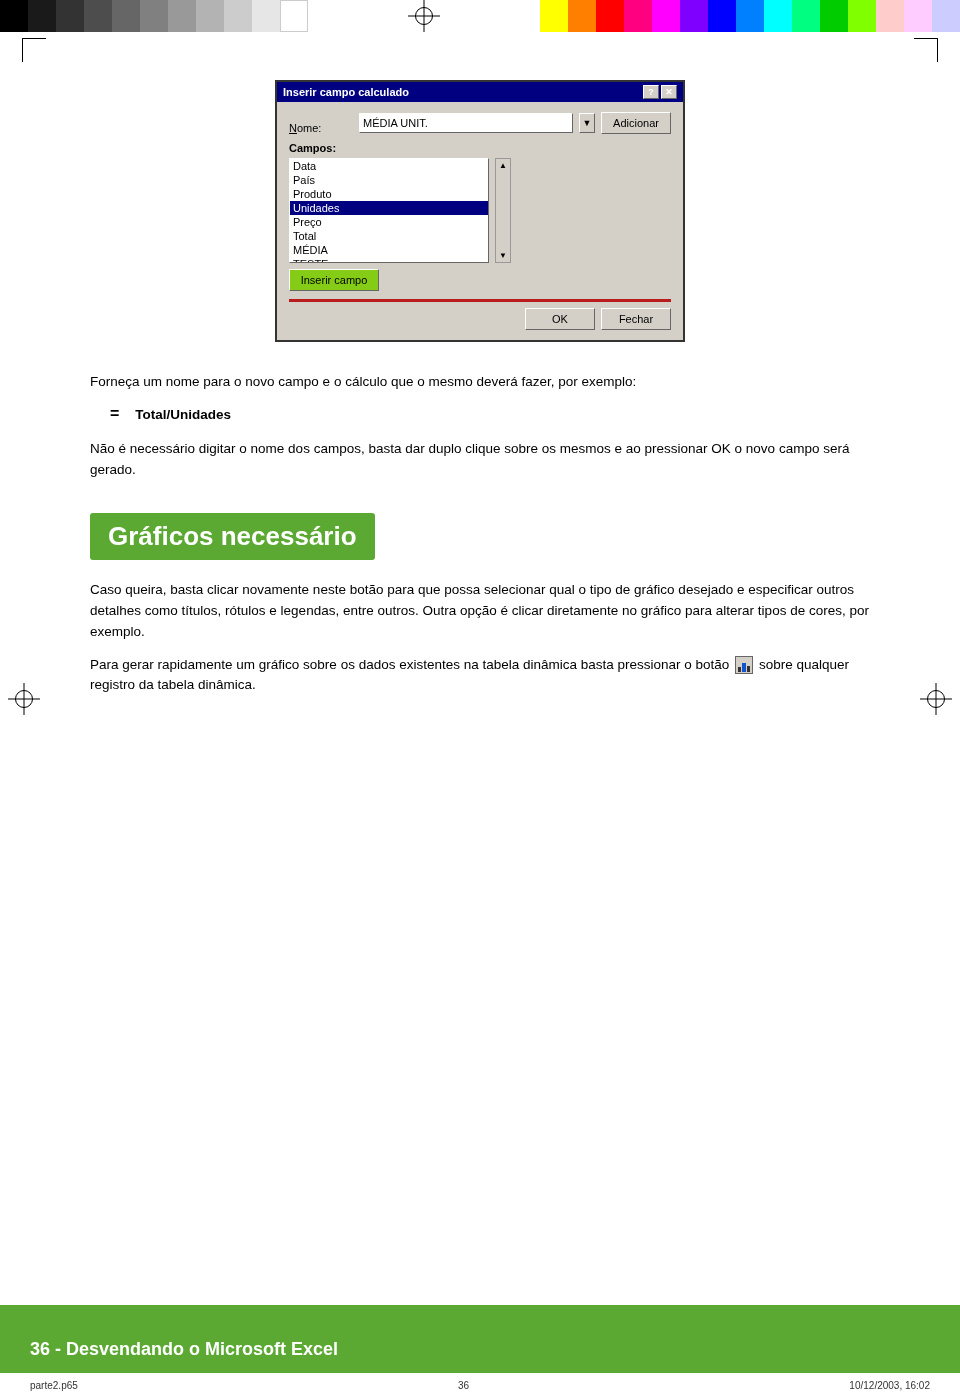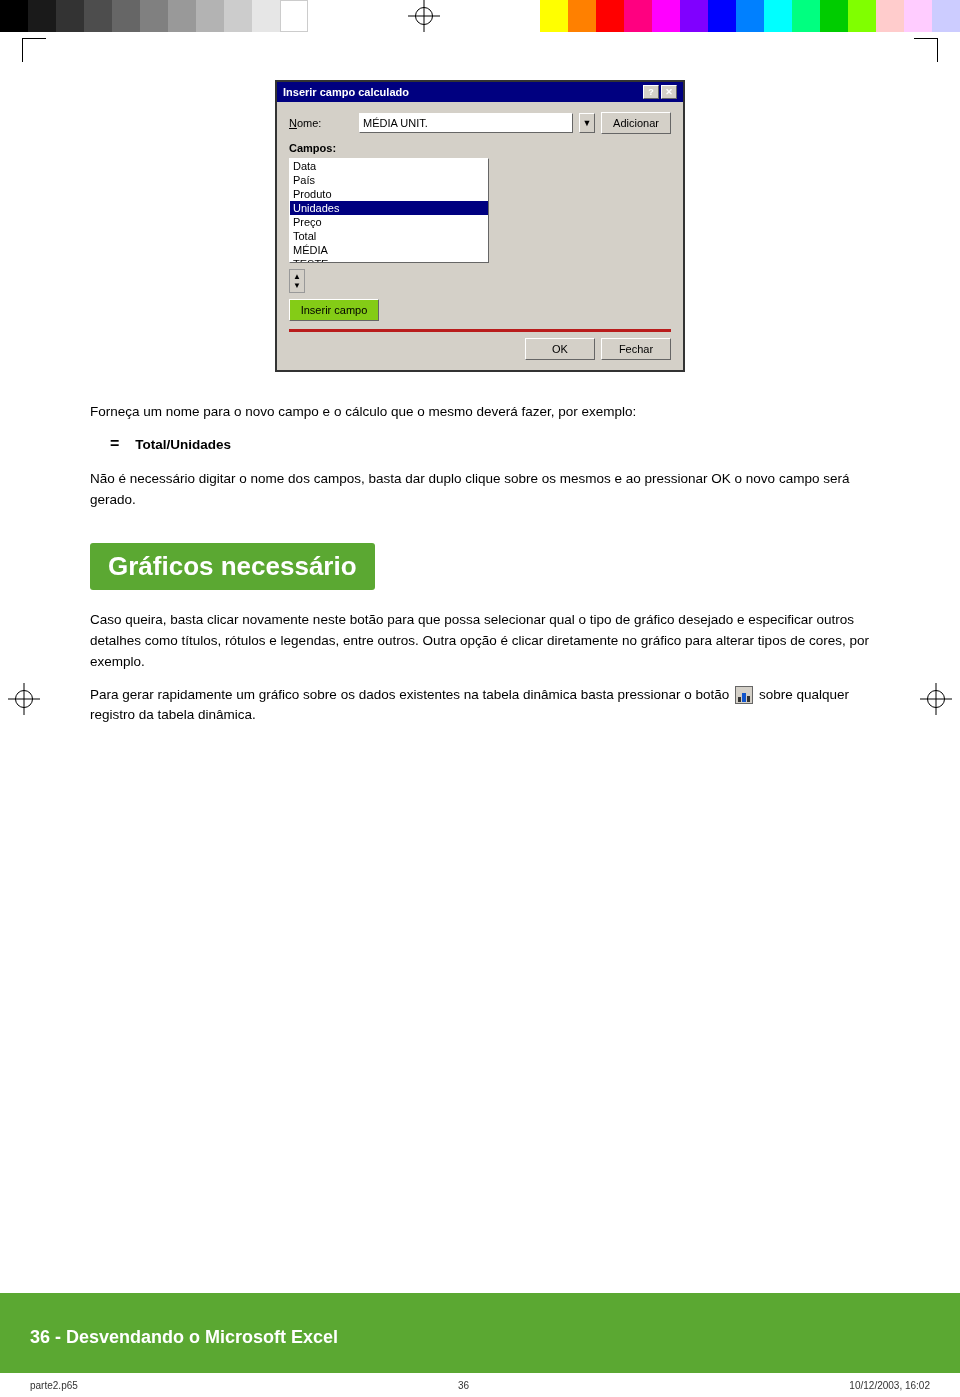--- a/index.html
+++ b/index.html
@@ -62,21 +62,21 @@
       font-weight: bold;
       cursor: pointer;
     }
 
     .dialog-body {
       padding: 10px 12px;
     }
 
     .dialog-row {
       display: flex;
-      align-items: center;
+      align-items: flex-end;
       margin-bottom: 6px;
     }
 
     .dialog-label {
       width: 70px;
       font-size: 11px;
       color: #000;
     }
 
     .dialog-input-group {
@@ -150,21 +150,20 @@
 
     .fields-list-item.selected {
       background: #000080;
       color: white;
     }
 
     .dialog-fields-row {
       display: flex;
       gap: 6px;
       margin-bottom: 6px;
-      flex-direction: column;
     }
 
     .fields-scrollbar {
       width: 16px;
       background: #d4d0c8;
       border: 1px solid #999;
       display: flex;
       flex-direction: column;
       align-items: center;
     }
@@ -252,21 +251,21 @@
     }
 
     .chart-bar {
       width: 4px;
       background: #333;
     }
 
     
     .page-footer {
       position: absolute;
-      bottom: 16px;
+      bottom: 4px;
       left: 0;
       right: 0;
       height: 88px;
       background: #5ba832;
       display: flex;
       align-items: center;
       padding: 0 30px;
     }
 
     .footer-page-info {

